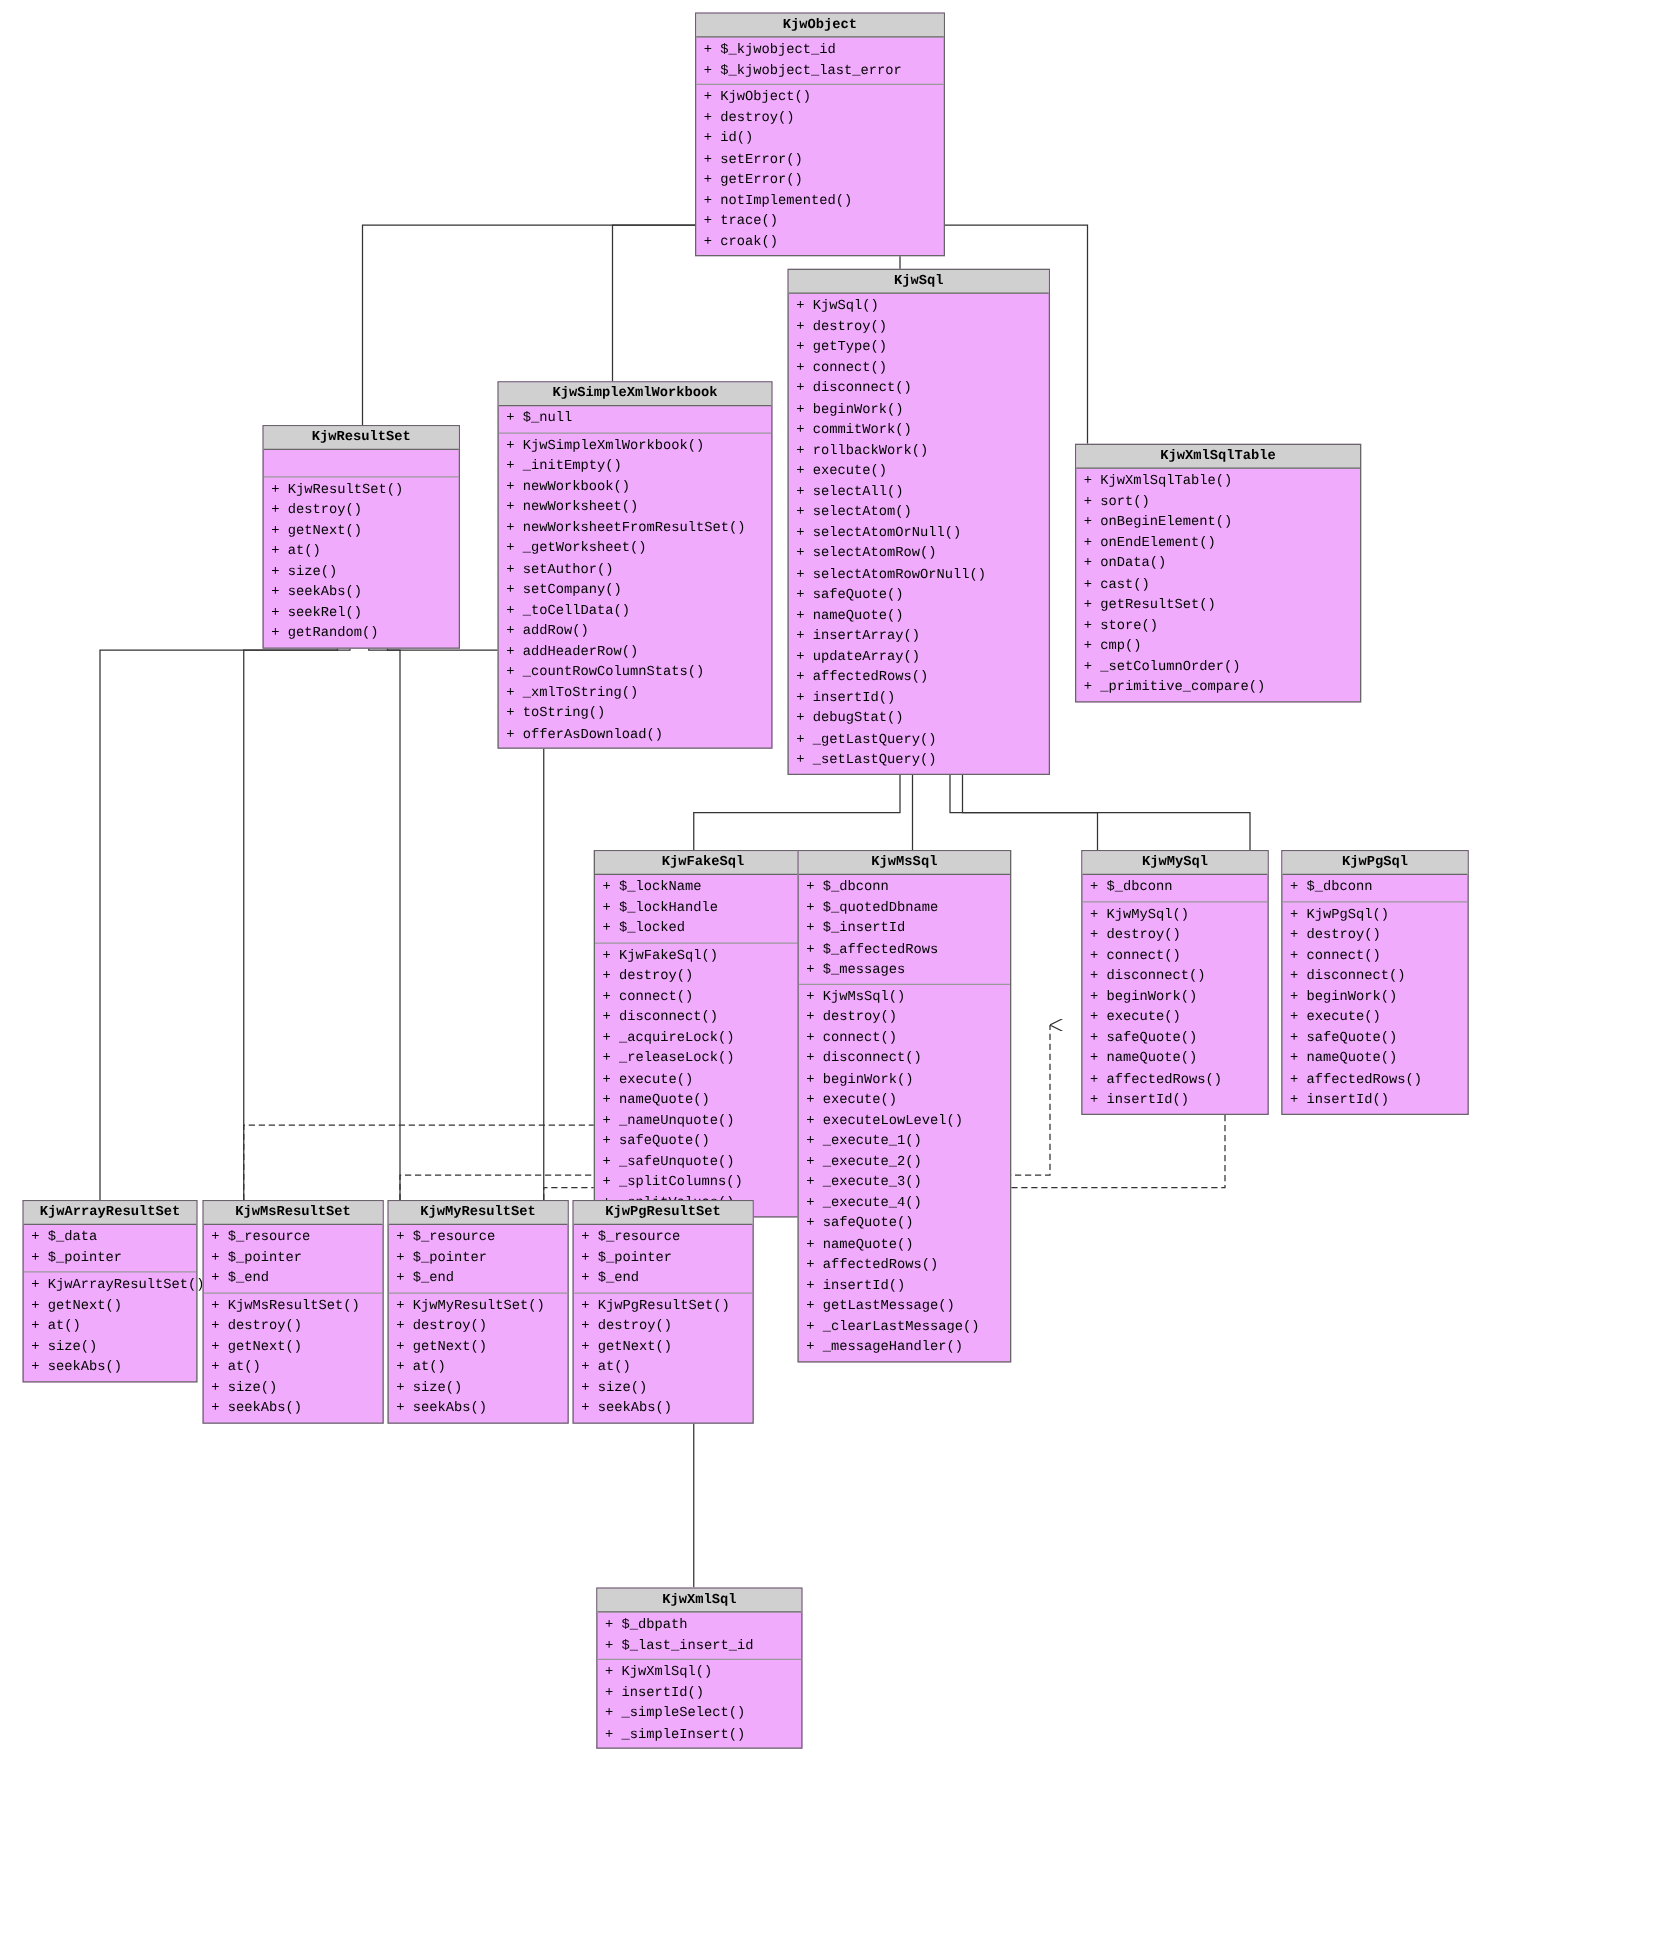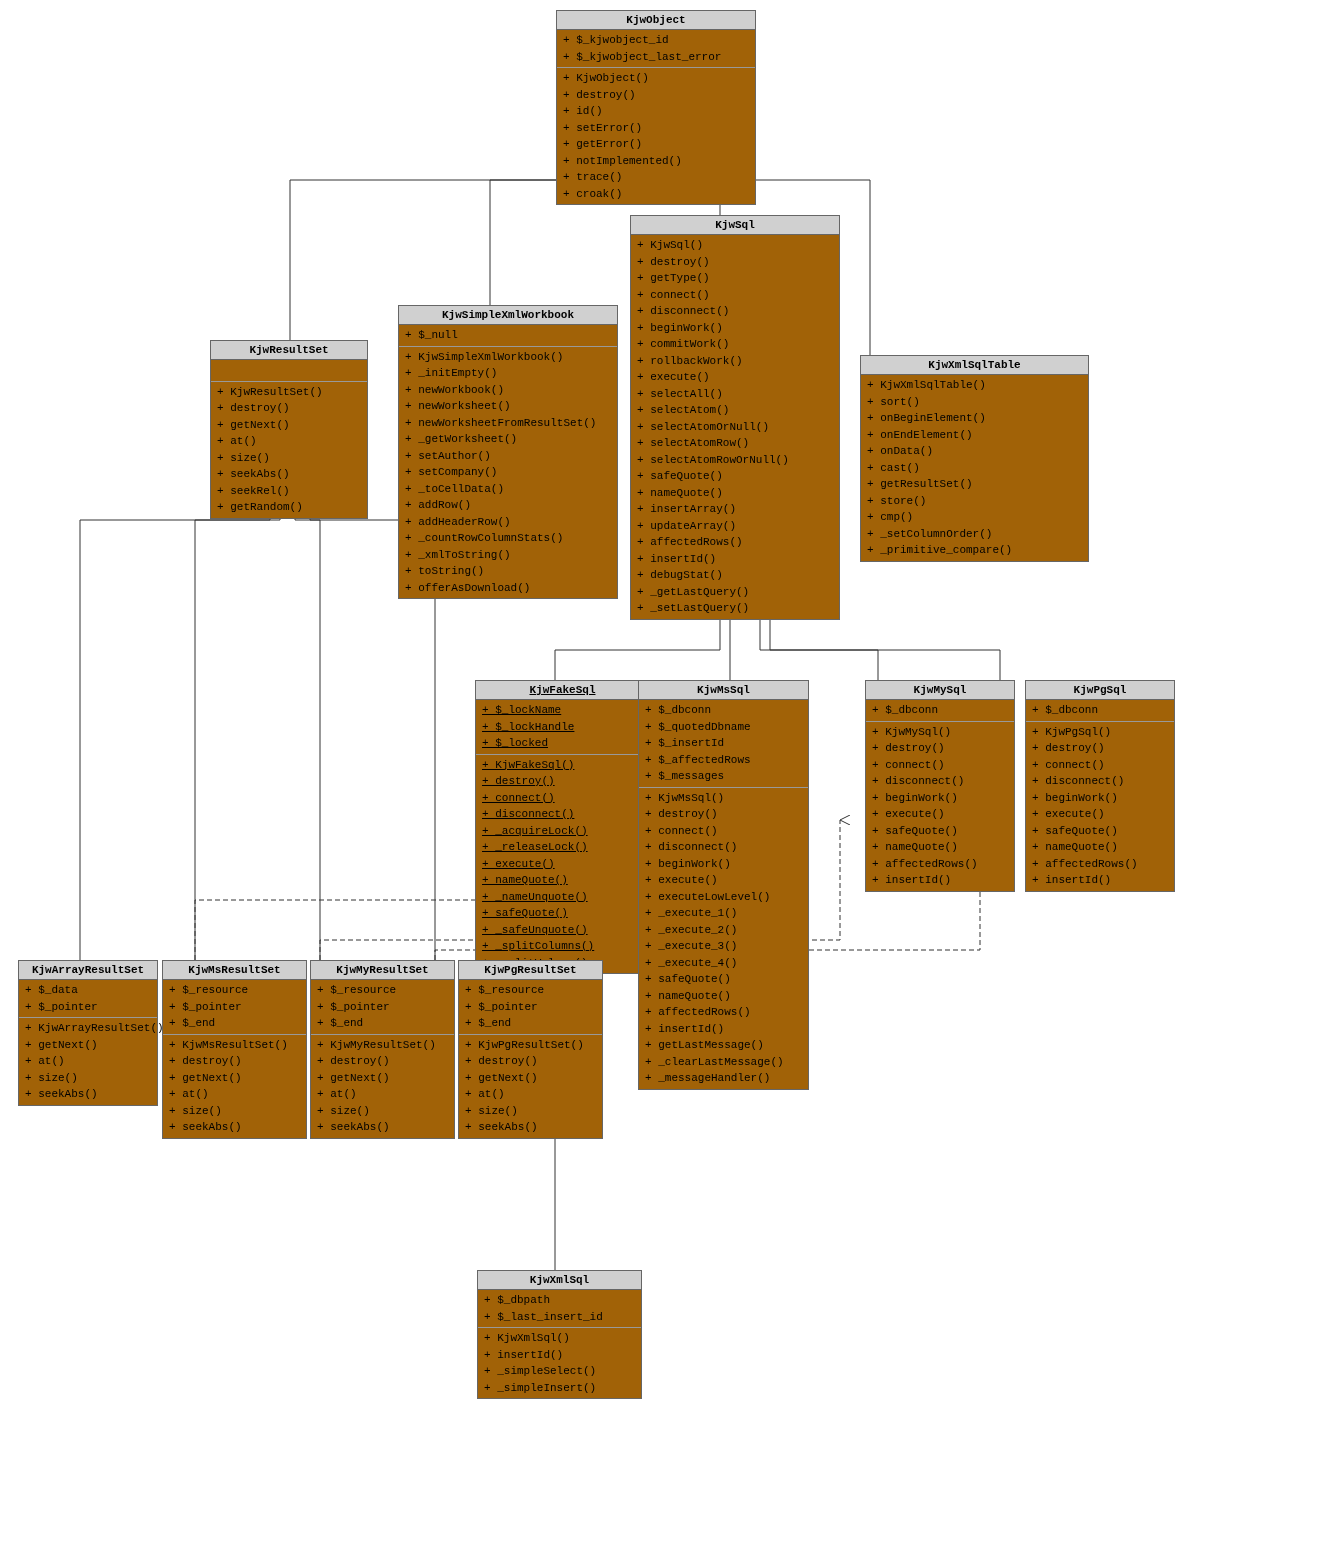--- a/index.html
+++ b/index.html
@@ -14,21 +14,21 @@
     }
     .diagram-container {
       position: relative;
       width: 1336px;
       height: 1568px;
       background: #fff;
     }
     .uml-box {
       position: absolute;
       border: 1px solid #666;
-      background: #a16207;
+      background: #f0abfc;
     }
     .uml-box-header {
       background: #d0d0d0;
       text-align: center;
       font-weight: bold;
       padding: 3px 6px;
       border-bottom: 1px solid #666;
       font-size: 11px;
     }
     .uml-section {
@@ -205,21 +205,21 @@
       <div>+ destroy()</div>
       <div>+ getNext()</div>
       <div>+ at()</div>
       <div>+ size()</div>
       <div>+ seekAbs()</div>
       <div>+ seekRel()</div>
       <div>+ getRandom()</div>
     </div>
   </div>
 
-  <div class="uml-box" style="left:475px; top:680px; width:175px;text-decoration:underline;">
+  <div class="uml-box" style="left:475px; top:680px; width:175px;">
     <div class="uml-box-header">KjwFakeSql</div>
     <div class="uml-section">
       <div>+ $_lockName</div>
       <div>+ $_lockHandle</div>
       <div>+ $_locked</div>
     </div>
     <div class="uml-section">
       <div>+ KjwFakeSql()</div>
       <div>+ destroy()</div>
       <div>+ connect()</div>

